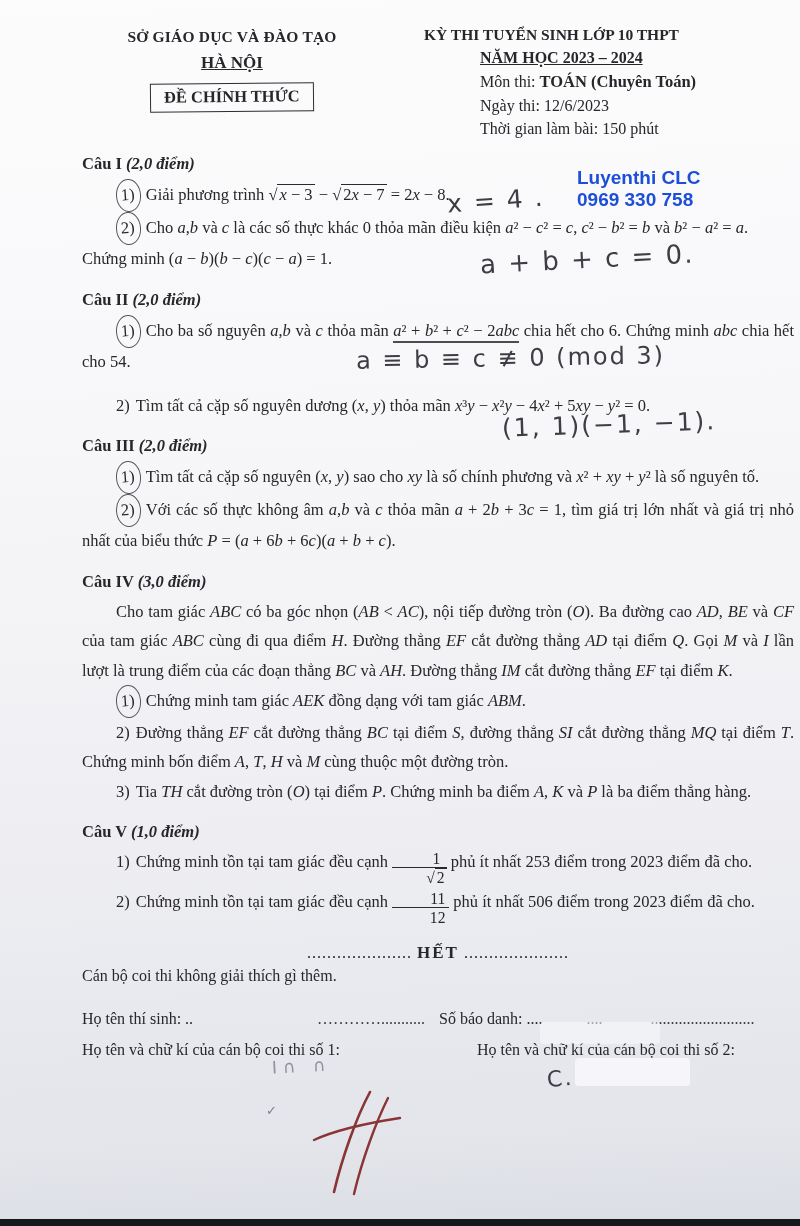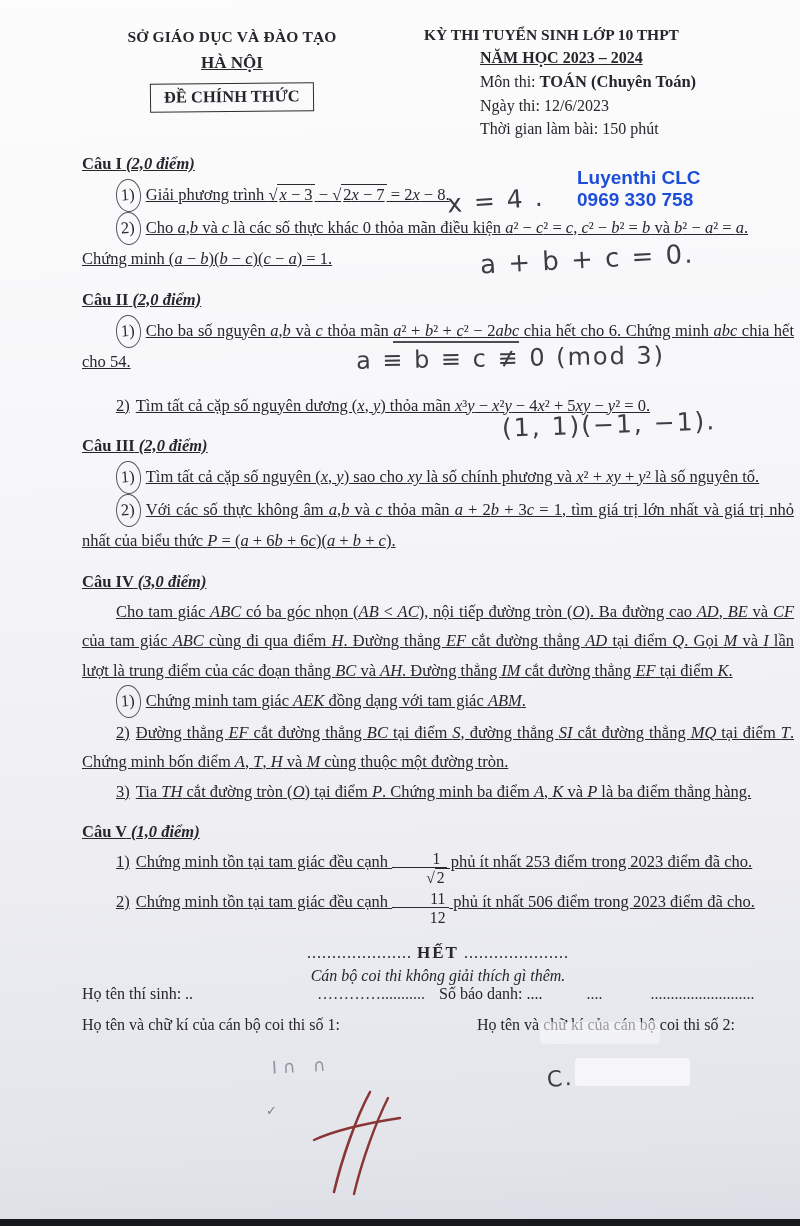--- a/index.html
+++ b/index.html
@@ -19,21 +19,21 @@
   .city { font-weight:bold; font-size:17px; margin-top:7px; text-decoration:underline; }
   .debox { display:inline-block; margin-top:10px; border:1.6px solid #2c2c31; padding:3px 13px 4px;
            font-weight:bold; font-size:16.5px; transform:rotate(-.6deg); }
   .hdr-right { flex:1; padding-left:42px; padding-top:6px; }
   .exam-title { font-weight:bold; font-size:15.5px; }
   .hdr-right .ind { margin-left:56px; margin-top:5px; font-size:16px; }
   .school-year { font-weight:bold; font-size:16.5px; text-decoration:underline; }
   .subject b { font-size:16.5px; }
 
   
-  .sec { margin-top:11px;text-decoration:underline; }
+  .sec { margin-top:11px; }
   .sec-head { font-weight:bold; font-size:16.5px; line-height:30px; }
   .sec-head .pts { font-style:italic; }
   p.line { margin:0; font-size:16.5px; line-height:29.5px; text-align:justify; text-indent:34px; }
   p.noind { text-indent:0; }
   .num { margin-right:6px; }
   .circ { display:inline-block; border:1.5px solid #55555e; border-radius:50%;
           padding:0 5px 1px 4px; margin-right:5px; text-indent:0; transform:rotate(-4deg); }
   i { font-family:"Liberation Serif", serif; }
   .pen-underline { border-bottom:2px solid #4c4c55; padding-bottom:1px; }
 
@@ -41,22 +41,22 @@
   .sqrt { white-space:nowrap; }
   .rad { border-top:1.4px solid #2a2a2e; padding:0 2px;margin-top:21px; }
   .frac { display:inline-block; vertical-align:-1.05em; text-align:center; line-height:1.12; font-size:.95em; }
   .fnum { display:block; border-bottom:1.3px solid #2a2a2e; padding:0 4px; }
   .fden { display:block; padding-top:1px; }
   .v-item { margin-top:14px; margin-bottom:6px; }
 
   
   .het-line { text-align:center; margin-top:16px; font-size:16px; letter-spacing:1px; }
   .het-line b { font-size:17px; letter-spacing:2px; }
-  .note-line { text-align:center; font-style:italic; font-size:16px; margin-top:4px; }
-  .foot1 { display:flex; margin-top:0; font-size:16px; }
+  .note-line { font-size:16px; margin-top:4px; }
+  .foot1 { display:flex; margin-top:25px; font-size:16px; }
   .foot1 .seg1 { width:235px; }
   .foot1 .dots { color:#3a3a40; }
   .foot2 { display:flex; margin-top:13px; font-size:16px; }
   .foot2 .left { width:395px; }
 
   
   .stamp { position:absolute; left:577px; top:167px; font-family:"Liberation Sans", sans-serif;
            font-weight:bold; font-size:19px; line-height:22px; }
   .hw { position:absolute; font-family:"DejaVu Sans", sans-serif; color:#3d3d45;
         letter-spacing:2px; white-space:nowrap; }

